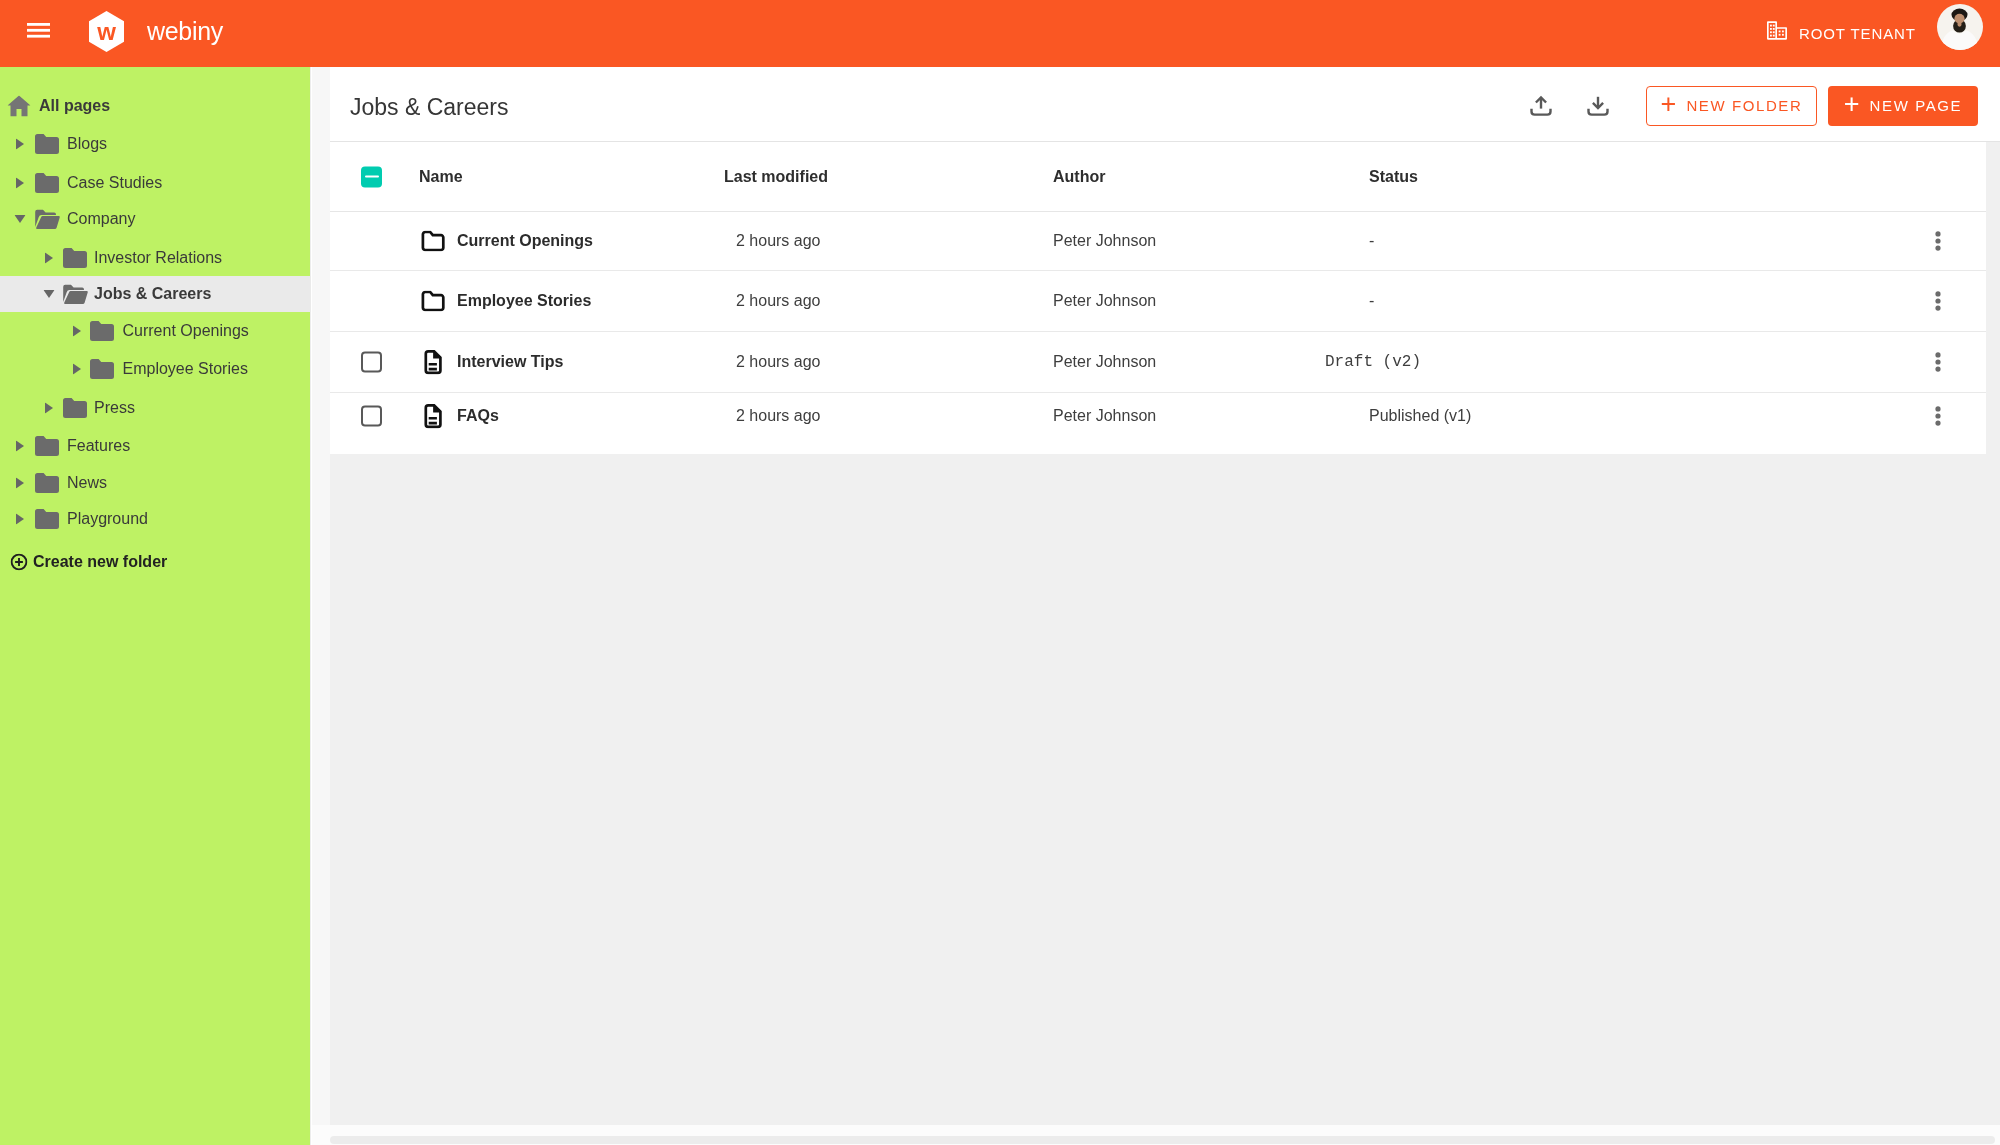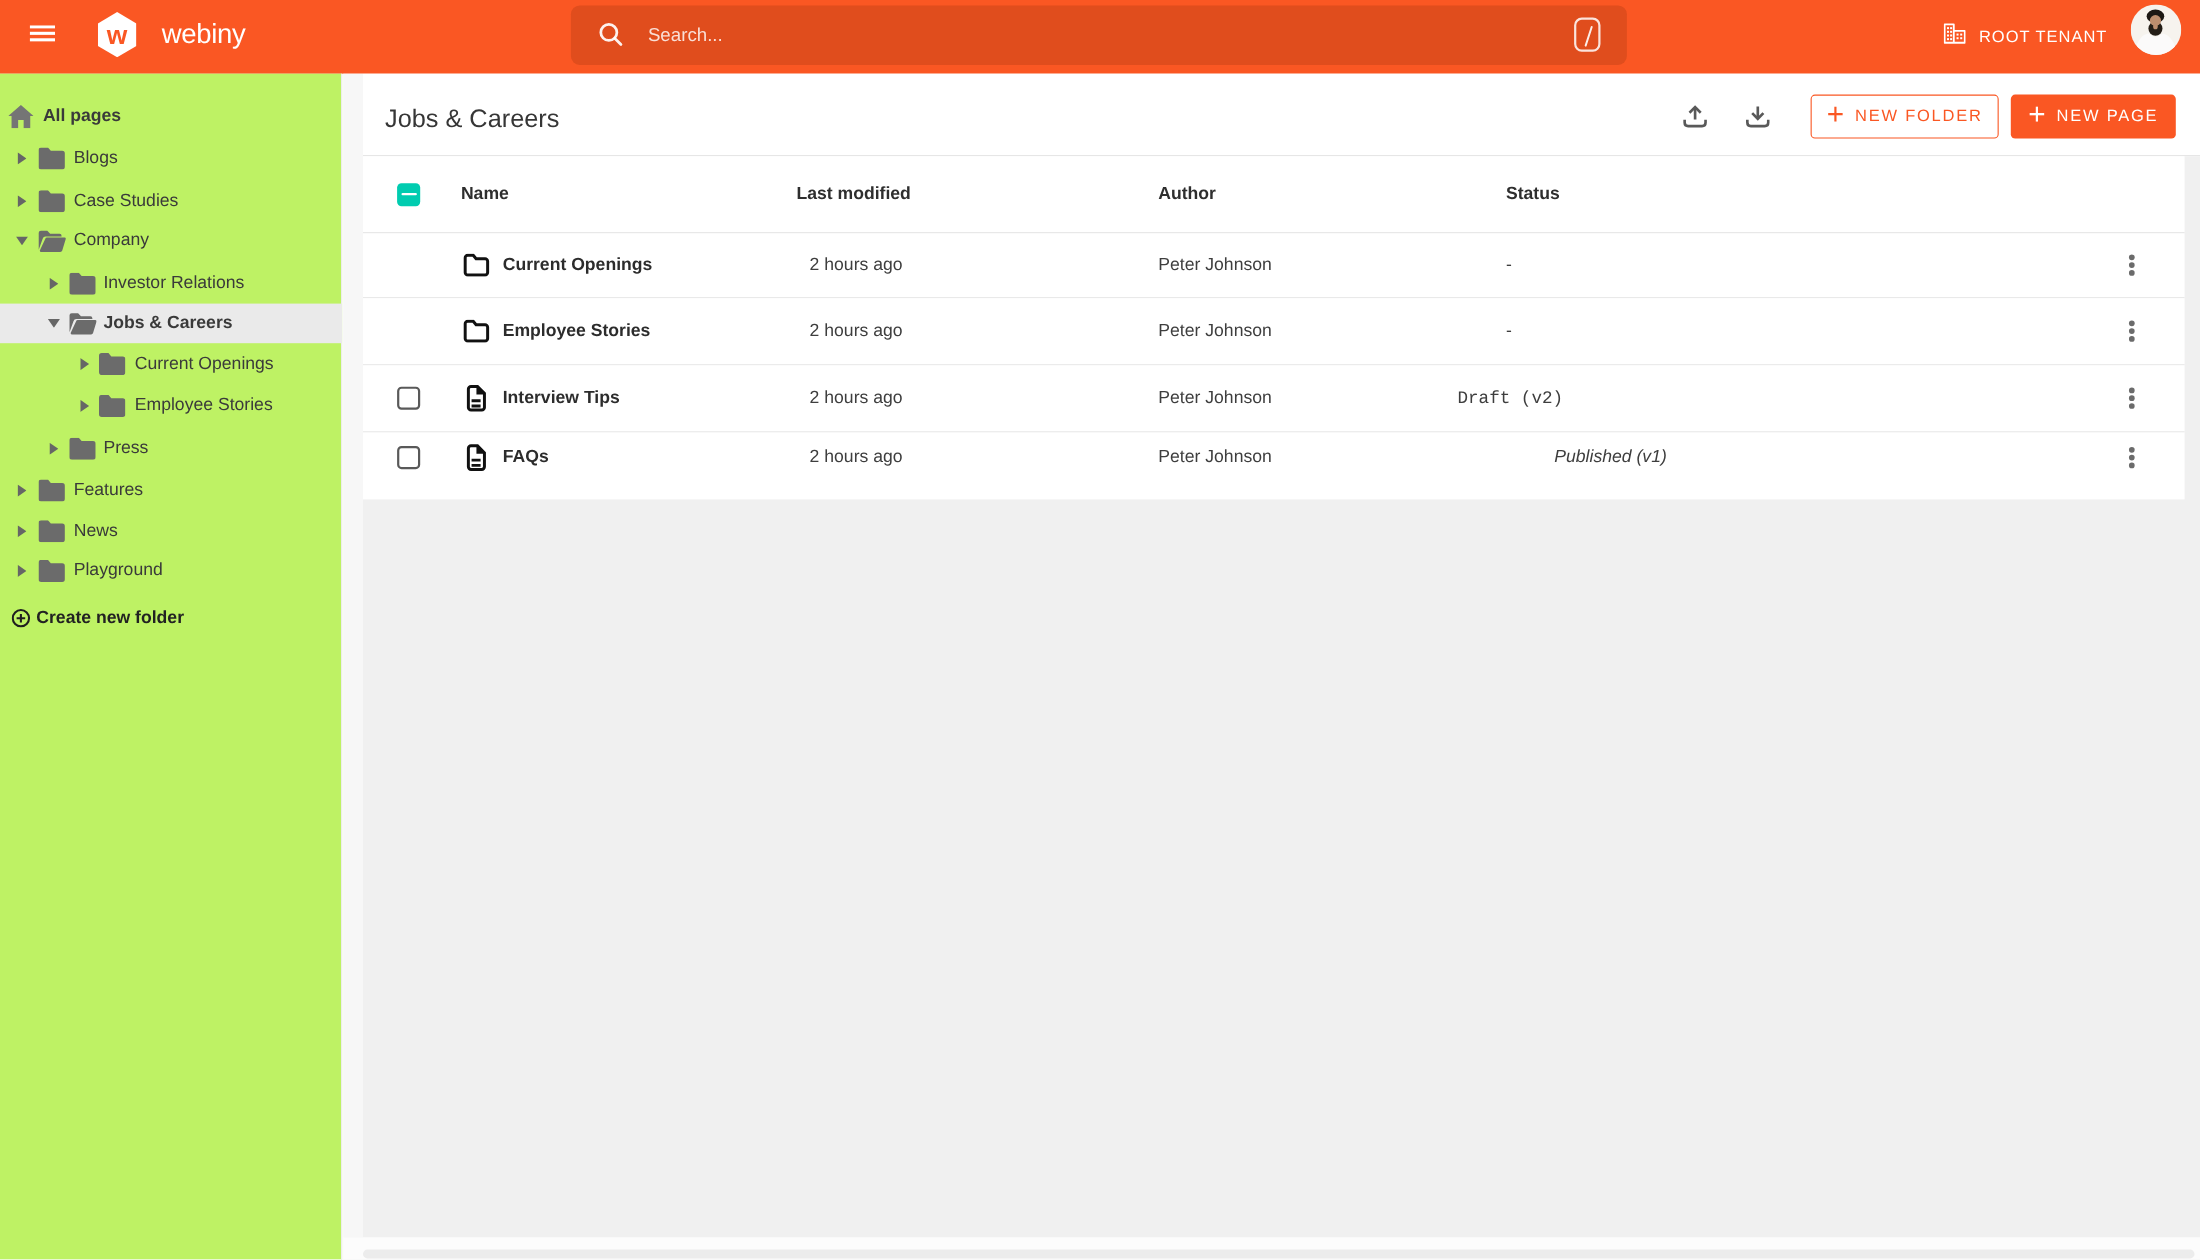--- a/index.html
+++ b/index.html
@@ -56,30 +56,20 @@
     <rect x="0" y="0" width="23" height="2.8" fill="#fff"></rect>
     <rect x="0" y="5.9" width="23" height="2.8" fill="#fff"></rect>
     <rect x="0" y="11.8" width="23" height="2.8" fill="#fff"></rect>
   </svg>
   <svg class="abs" style="left:89px; top:11px;" width="35" height="41" viewBox="0 0 35 41">
     <polygon points="17.5,0 35,10.25 35,30.75 17.5,41 0,30.75 0,10.25" fill="#fff"></polygon>
     <text x="17.5" y="29" font-family="Liberation Sans, sans-serif" font-size="24" font-weight="bold" fill="#fa5723" text-anchor="middle">w</text>
   </svg>
   <div id="logotext">webiny</div>
 
-  <div id="searchbar">
-    <svg class="abs" style="left:25px; top:15px;" width="24" height="24" viewBox="0 0 24 24">
-      <circle cx="9.5" cy="9.5" r="7.3" fill="none" stroke="rgba(255,255,255,0.92)" stroke-width="2.5"></circle>
-      <line x1="14.8" y1="14.8" x2="20.5" y2="20.5" stroke="rgba(255,255,255,0.92)" stroke-width="2.5" stroke-linecap="round"></line>
-    </svg>
-    <div id="searchph">Search...</div>
-    <svg id="slashkey" style="position:absolute;">
-      <line x1="14" y1="6.5" x2="8.5" y2="23.5" stroke="rgba(255,255,255,0.9)" stroke-width="1.8" stroke-linecap="round"></line>
-    </svg>
-  </div>
 
   <svg class="abs" style="left:1767px; top:21px;" width="20" height="19" viewBox="0 0 24 22">
     <path d="M1 21 L1 1 L11 1 L11 21 Z M11 21 L11 8 L23 8 L23 21 Z" fill="none" stroke="#fff" stroke-width="2" stroke-linejoin="round"></path>
     <g fill="#fff">
       <rect x="3.6" y="4" width="2.2" height="2.2"></rect>
         <rect x="7" y="4" width="2.2" height="2.2"></rect>
       <rect x="3.6" y="8" width="2.2" height="2.2"></rect>
         <rect x="7" y="8" width="2.2" height="2.2"></rect>
       <rect x="3.6" y="12" width="2.2" height="2.2"></rect>
         <rect x="7" y="12" width="2.2" height="2.2"></rect>
@@ -324,21 +314,21 @@
     <div class="ckbox"></div>
     <svg class="cicon" style="left:103px;" width="21" height="25" viewBox="0 0 21 25">
       <path d="M3.3 4.2 A2.4 2.4 0 0 1 5.7 1.8 L11.6 1.8 L17.9 8.1 L17.9 20.9 A2.4 2.4 0 0 1 15.5 23.3 L5.7 23.3 A2.4 2.4 0 0 1 3.3 20.9 Z" fill="none" stroke="#111" stroke-width="2.7"></path>
       <path d="M10.6 1.3 L18.4 9.1 L10.6 9.1 Z" fill="#111"></path>
       <line x1="6.2" y1="14.8" x2="14.4" y2="14.8" stroke="#111" stroke-width="2.6"></line>
       <line x1="6.2" y1="19.6" x2="14.4" y2="19.6" stroke="#111" stroke-width="2.6"></line>
     </svg>
     <div class="cell cname" style="left:127px;">FAQs</div>
     <div class="cell" style="left:406px;">2 hours ago</div>
     <div class="cell" style="left:723px;">Peter Johnson</div>
-    <div class="cell" style="left:1083px;font-style:italic;">Published (v1)</div>
+    <div class="cell" style="left:1039px;">Published (v1)</div>
     <svg class="kebab" width="6" height="23" viewBox="0 0 6 23">
       <circle cx="3" cy="4.4" r="2.6" fill="#6b6b6b"></circle>
         <circle cx="3" cy="11.5" r="2.6" fill="#6b6b6b"></circle>
         <circle cx="3" cy="18.6" r="2.6" fill="#6b6b6b"></circle>
     </svg>
   </div>
 </div>
 
 <div id="bottomstrip">
     <div id="hthumb"></div>

